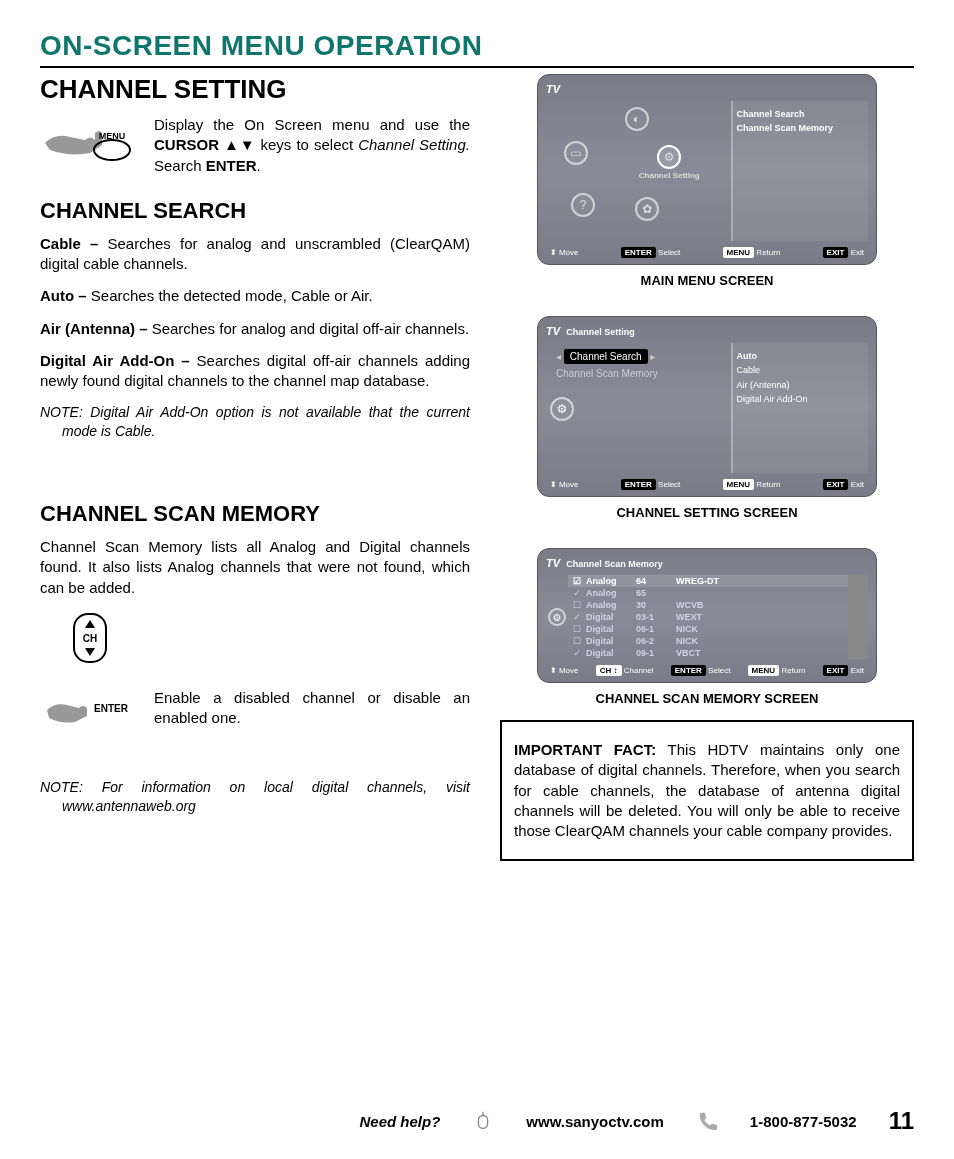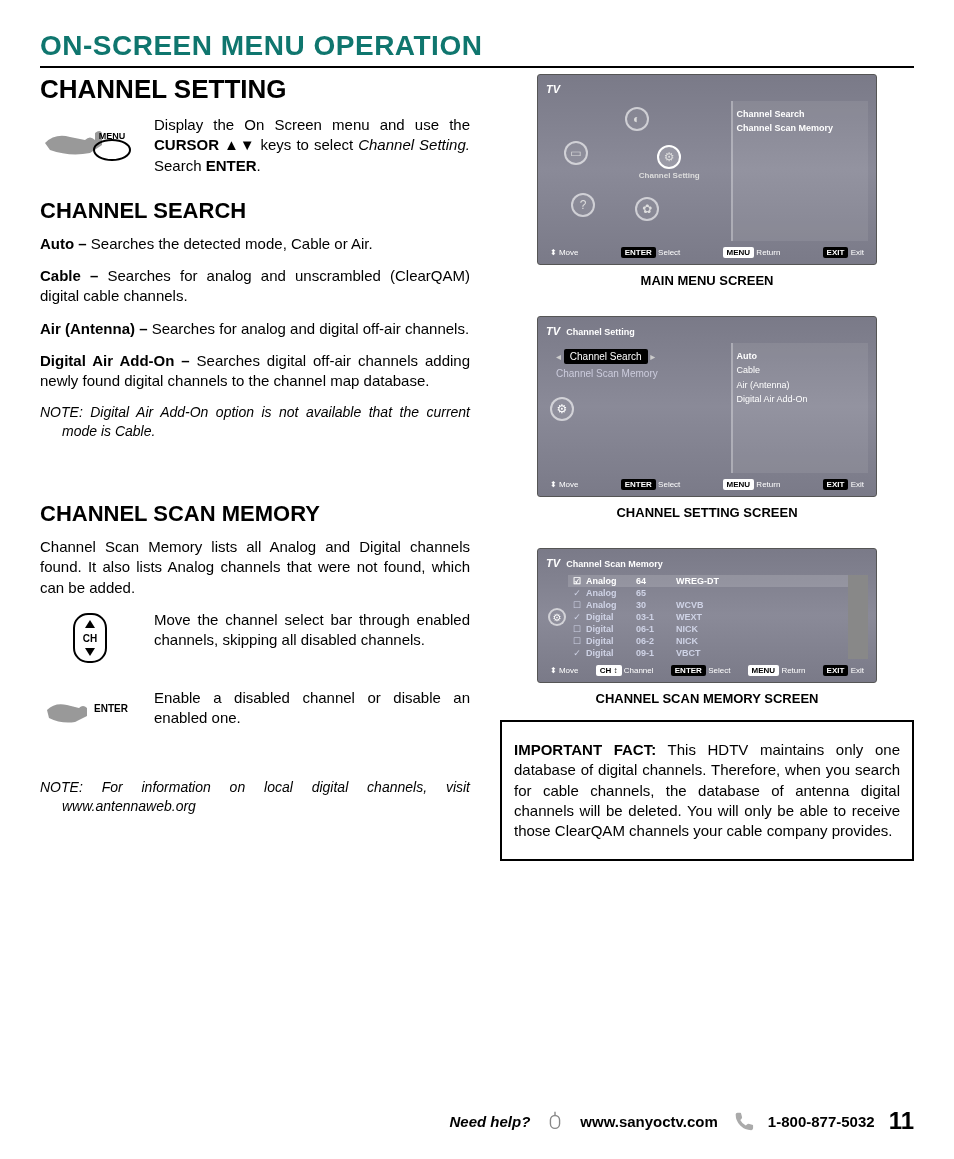--- a/index.html
+++ b/index.html
@@ -46,21 +46,21 @@
   .note-label { font-style: italic; }
   .hand-icon { width: 100px; height: 50px; }
   .small-icon-row { display:flex; align-items:flex-start; gap:14px; margin-bottom:22px; }
   .small-icon-cell { flex: 0 0 100px; display:flex; align-items:center; justify-content:center; }
 
   
   .tv-screen {
     width: 340px;
     background: linear-gradient(180deg,#7a7a88 0%, #8a8a98 50%, #7a7a88 100%);
     border: 1px solid #555;
-    border-radius: 3px;
+    border-radius: 12px;
     margin: 0 auto 8px auto;
     padding: 8px 8px 4px 8px;
     color: #fff;
     font-size: 10px;
   }
   .tv-caption {
     text-align: center;
     font-size: 13px;
     font-weight: bold;
     margin-bottom: 28px;
@@ -115,21 +115,21 @@
   }
   .important-box b { font-weight: bold; }
 
   .footer {
     position: absolute;
     bottom: 24px;
     left: 40px; right: 40px;
     display:flex;
     justify-content:flex-end;
     align-items:center;
-    gap: 14px;
+    gap: 32px;
     font-size: 15px;
   }
   .footer .help { font-style: italic; font-weight: bold; }
   .footer .pg { font-size: 24px; font-weight: bold; }
   .footer-icon { width:22px; height:22px; }
 </style>
 </head>
 <body>
 
 <div class="page-header">ON-SCREEN MENU OPERATION</div>
@@ -146,40 +146,39 @@
           <ellipse cx="72" cy="35" rx="18" ry="10" fill="none" stroke="#000" stroke-width="2"></ellipse>
           <text x="72" y="24" font-size="9" font-weight="bold" text-anchor="middle">MENU</text>
         </svg>
       </div>
       <div class="icon-text">
         <span>Display the On Screen menu and use the </span><b>CURSOR ▲▼</b><span> keys to select </span><i>Channel Setting.</i><span> Search </span><b>ENTER</b><span>.</span>
       </div>
     </div>
 
     <h3 class="sub-title">CHANNEL SEARCH</h3>
+    <p class="body"><b>Cable –</b><span> Searches for analog and unscrambled (ClearQAM) digital cable channels.</span></p>
     <p class="body"><b>Auto –</b><span> Searches the detected mode, Cable or Air.</span></p>
-    <p class="body"><b>Cable –</b><span> Searches for analog and unscrambled (ClearQAM) digital cable channels.</span></p>
     <p class="body"><b>Air (Antenna) –</b><span> Searches for analog and digital off-air channels.</span></p>
     <p class="body"><b>Digital Air Add-On –</b><span> Searches digital off-air channels adding newly found digital channels to the channel map database.</span></p>
     <p class="note"><span class="note-label">NOTE:</span><i> Digital Air Add-On option is not available that the current mode is Cable.</i></p>
 
     <h3 class="sub-title" style="margin-top:60px">CHANNEL SCAN MEMORY</h3>
     <p class="body">Channel Scan Memory lists all Analog and Digital channels found. It also lists Analog channels that were not found, which can be added.</p>
 
 
     <div class="small-icon-row">
       <div class="small-icon-cell">
         <svg width="60" height="56" viewBox="0 0 60 56">
           <rect x="14" y="4" width="32" height="48" rx="14" fill="none" stroke="#000" stroke-width="2"></rect>
           <polygon points="30,10 25,18 35,18" fill="#000"></polygon>
           <text x="30" y="32" font-size="10" font-weight="bold" text-anchor="middle">CH</text>
           <polygon points="30,46 25,38 35,38" fill="#000"></polygon>
         </svg>
       </div>
-      <div class="icon-text">Move the channel select bar through enabled channels, skipping all disabled channels.</div>
     </div>
 
     <div class="small-icon-row">
       <div class="small-icon-cell">
         <svg width="90" height="40" viewBox="0 0 90 40">
           <path d="M2 22 Q10 14 22 17 L34 20 Q38 16 42 20 L42 28 L30 34 Q16 36 4 30 Z" fill="#999"></path>
           <text x="66" y="24" font-size="10" font-weight="bold" text-anchor="middle">ENTER</text>
         </svg>
       </div>
       <div class="icon-text">Enable a disabled channel or disable an enabled one.</div>

